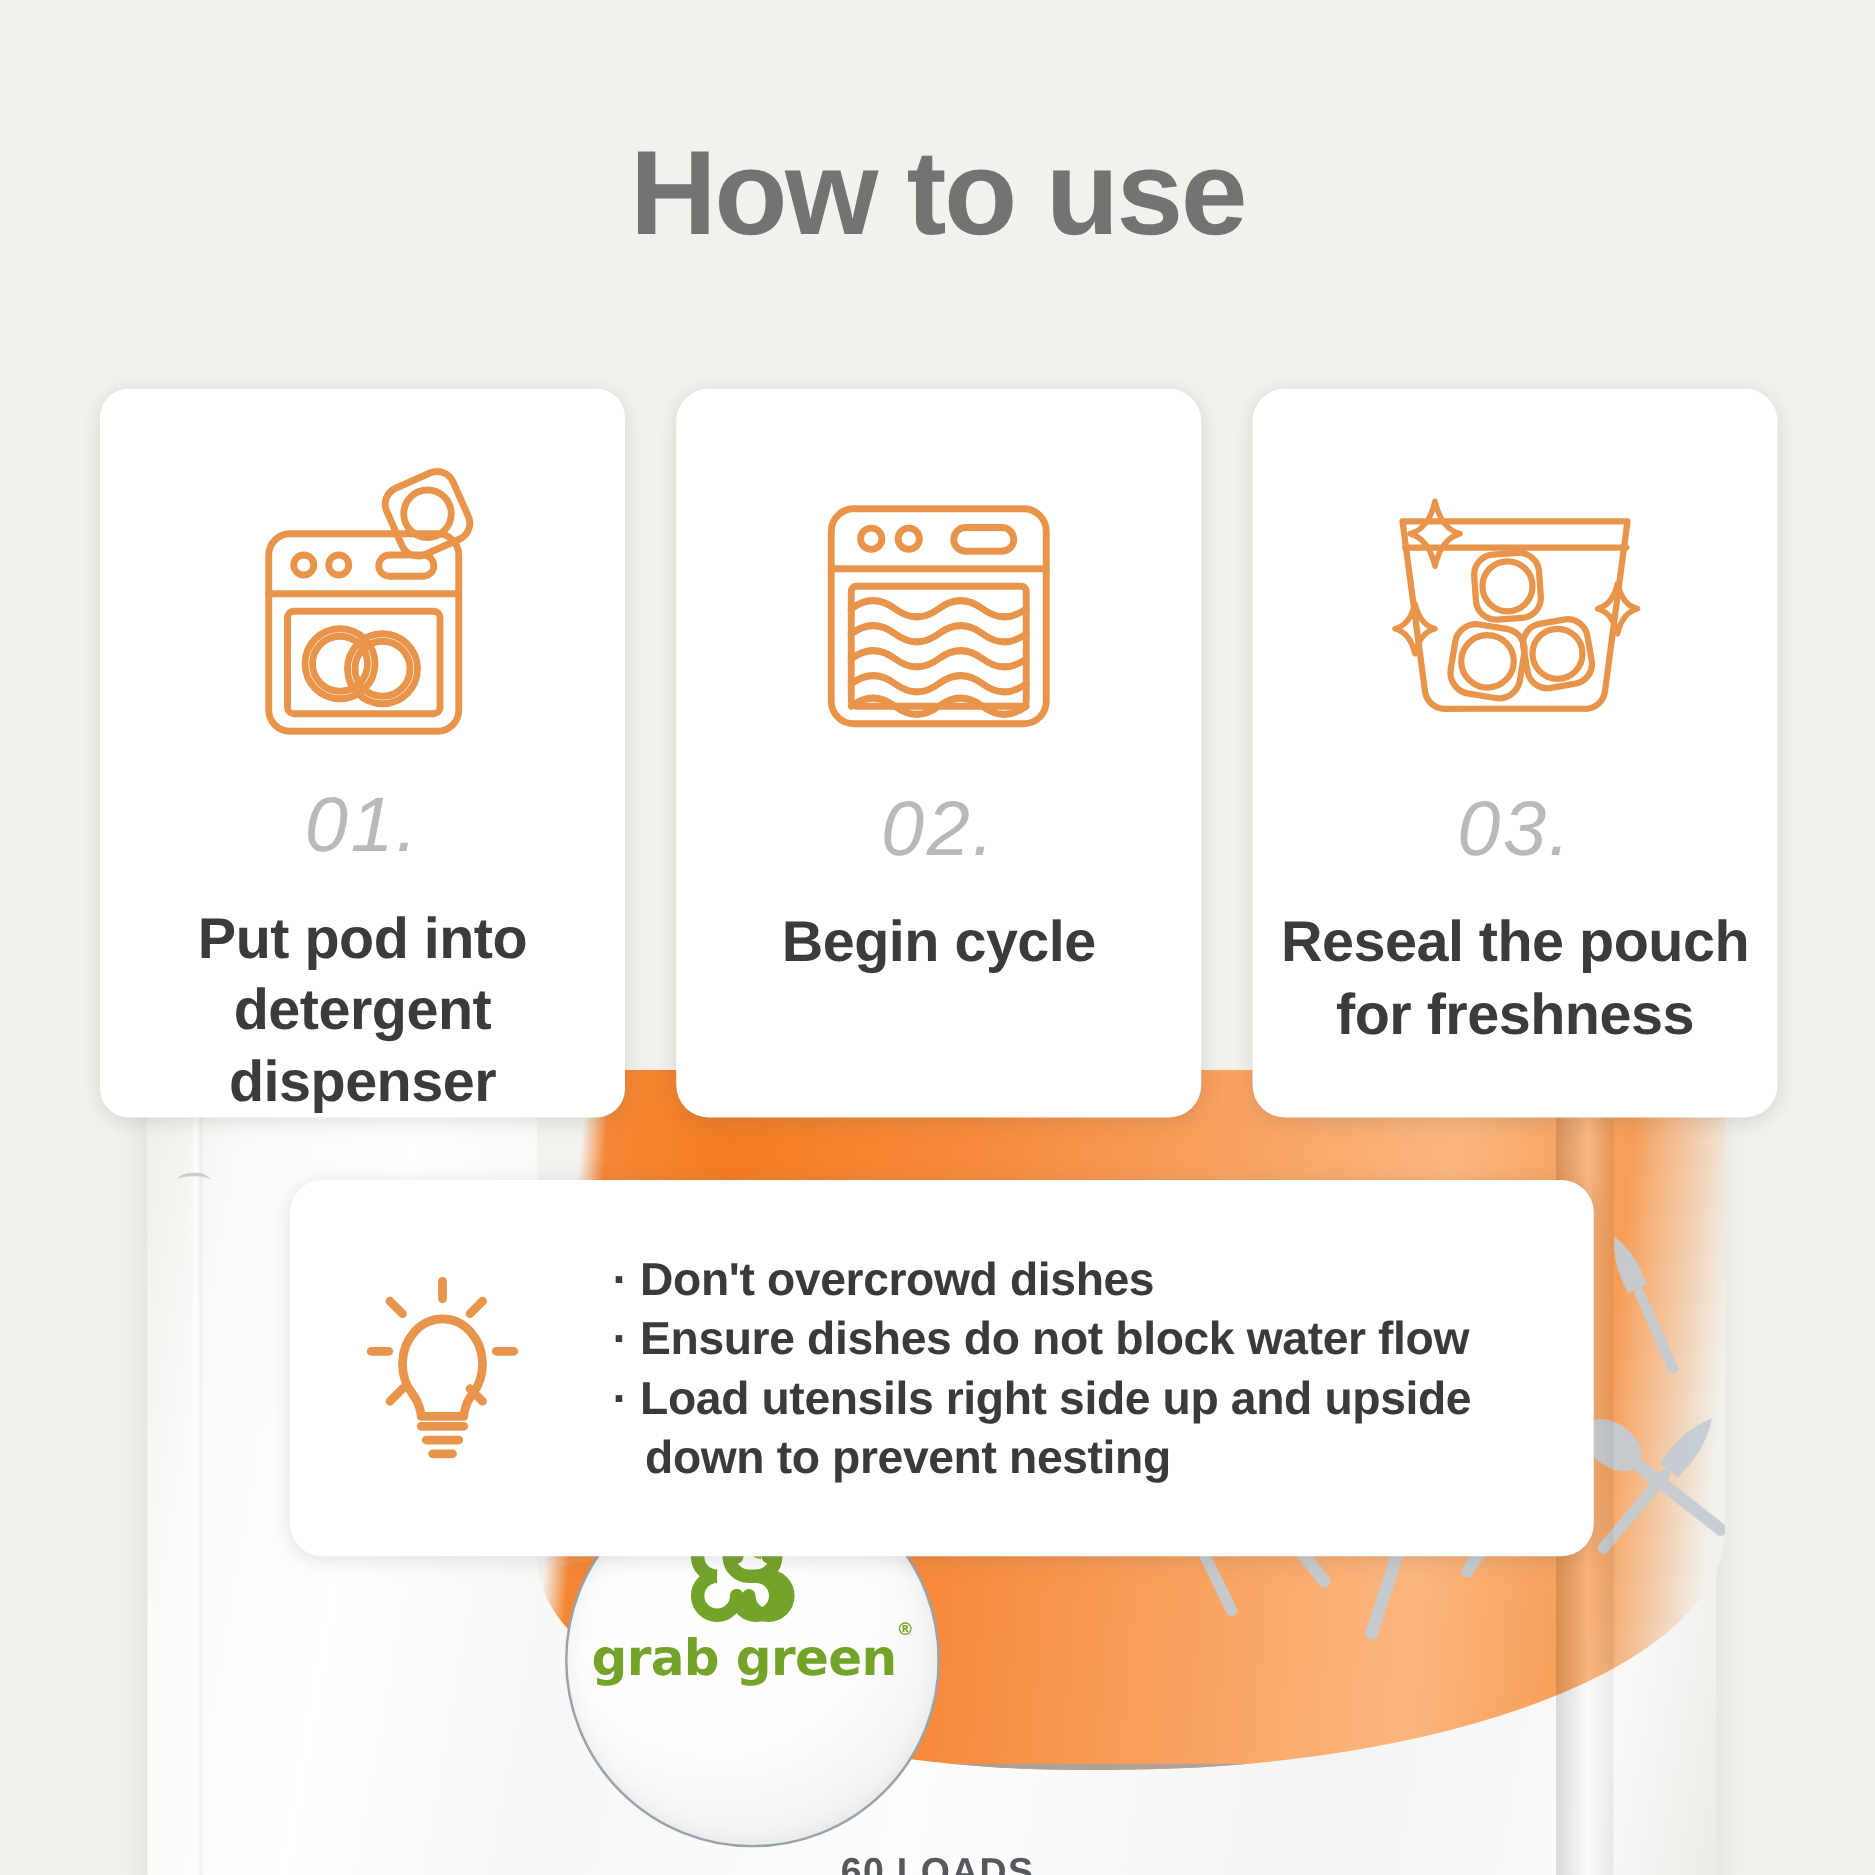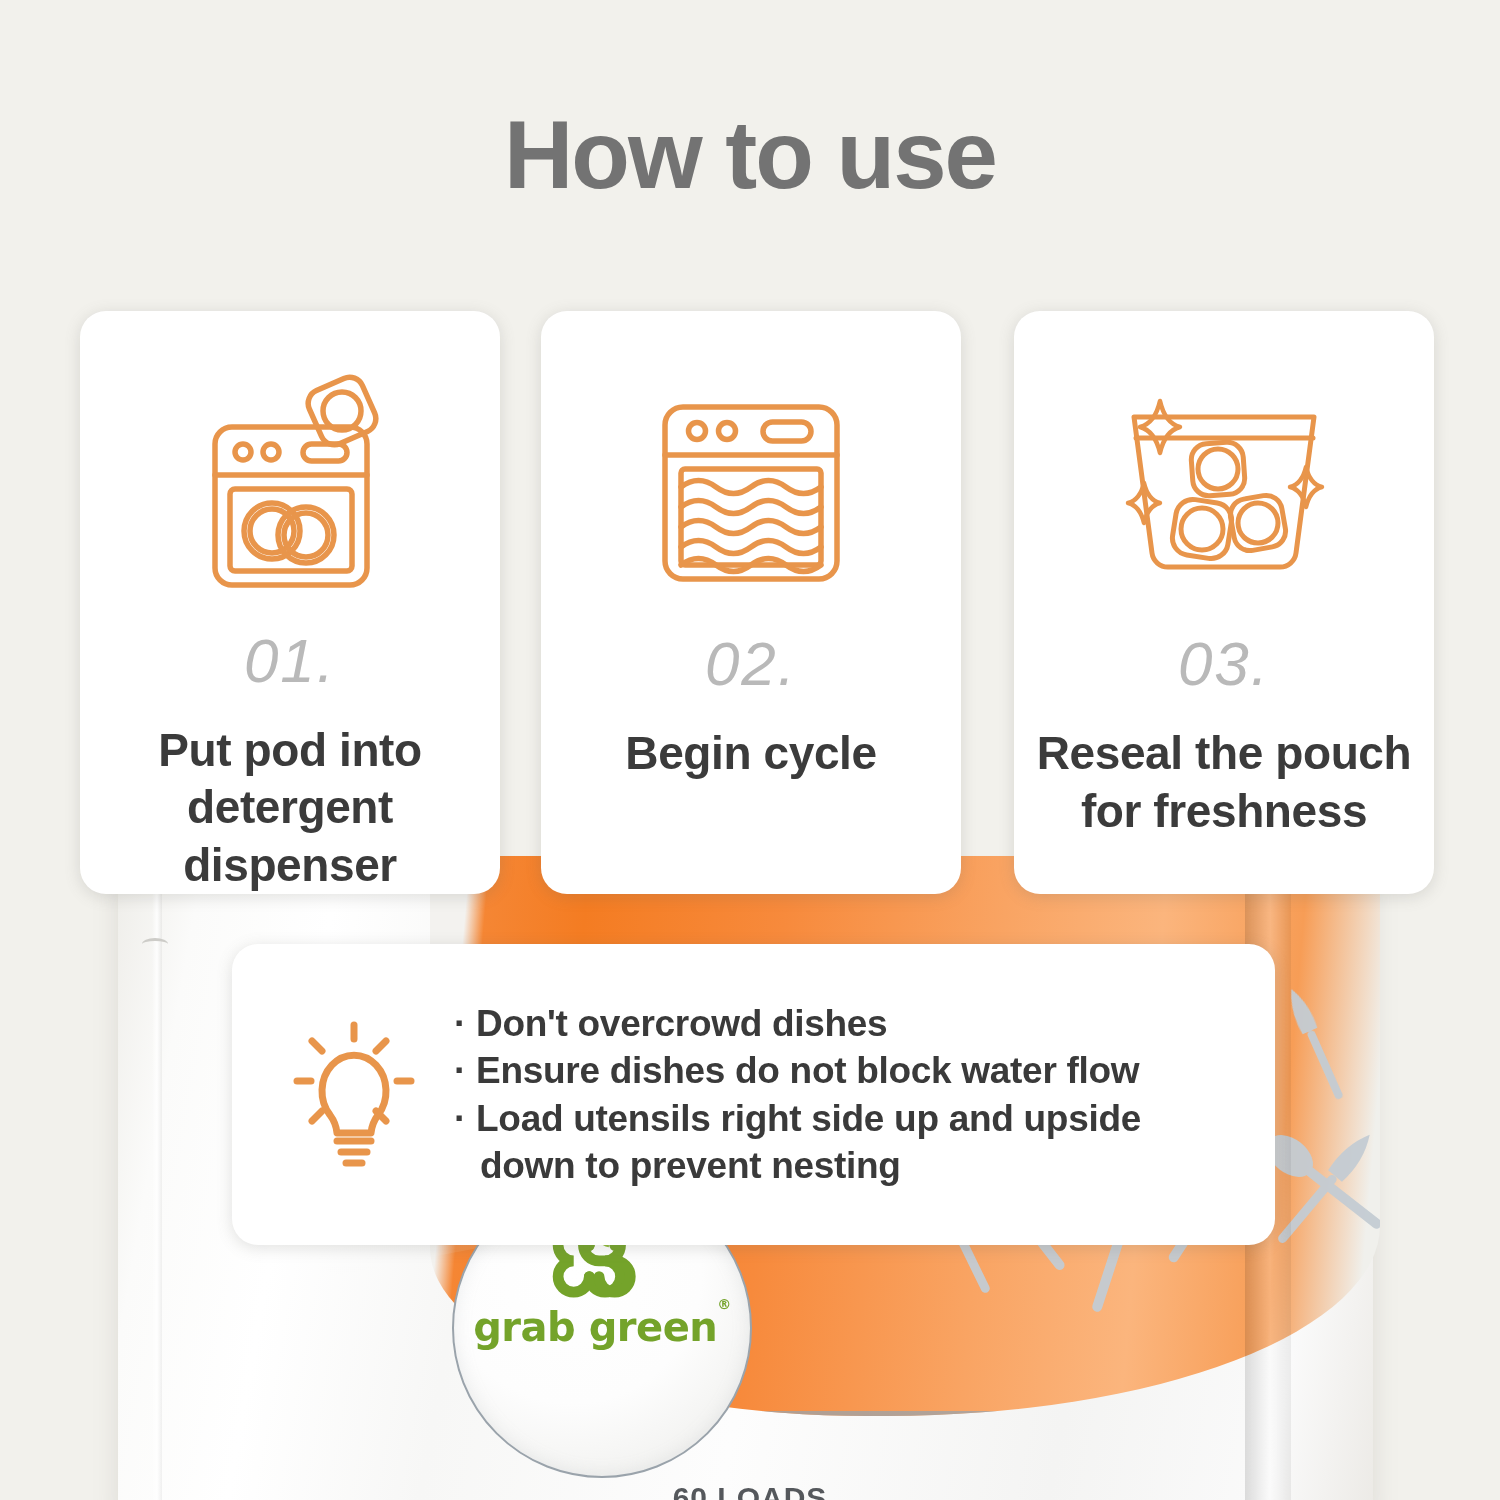--- a/index.html
+++ b/index.html
@@ -83,23 +83,23 @@
     font-size:96px;font-weight:bold;color:#737373;letter-spacing:-2px;
     font-family:"Liberation Sans","DejaVu Sans",sans-serif;
   }
 
   .card{
     position:absolute;background:#fff;border-radius:26px;
     box-shadow:0 3px 16px rgba(105,105,100,.20);
   }
   .step-card{width:420px;height:583px;top:311px;
     display:flex;flex-direction:column;align-items:center;}
-  #step-card-1{left:80px;}
+  #step-card-1{left:80px;border-radius:23px;}
   #step-card-2{left:541px;}
-  #step-card-3{left:1002px;margin-left:12px;}
+  #step-card-3{left:1002px;}
 
   .step-icon{height:240px;display:flex;align-items:center;justify-content:center;
     margin-top:62px;}
   .step-num{
     font-size:62px;color:#b9b9b9;font-style:italic;font-weight:300;
     letter-spacing:2px;margin-top:20px;line-height:1;
     font-family:"Liberation Sans","DejaVu Sans",sans-serif;
   }
   .step-label{
     margin-top:30px;font-size:46px;font-weight:bold;color:#3b3b3b;
@@ -107,21 +107,21 @@
     letter-spacing:-.4px;
   }
 
   
   #tips-card{
     left:232px;top:944px;width:1043px;height:301px;
     display:flex;align-items:center;
   }
   .tips-icon{width:200px;display:flex;justify-content:center;align-items:center;
     flex:0 0 200px;margin-left:22px;}
-  .tips-list{flex:1;padding-right:44px;}
+  .tips-list{flex:1;padding-right:44px;margin-left:36px;}
   .tip-line{
     font-size:37px;color:#3a3a3a;font-weight:600;line-height:1.28;
     letter-spacing:-.3px;text-indent:-26px;padding-left:26px;
   }
   .tip-bullet{color:#3a3a3a;padding-right:10px;}
 </style>
 </head>
 <body>
 
 <div id="product-photo">

